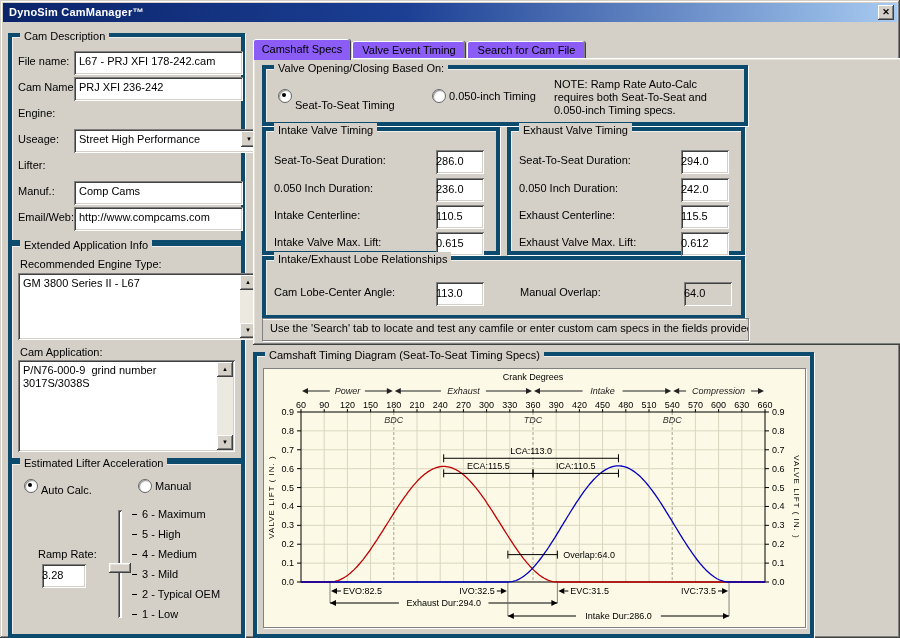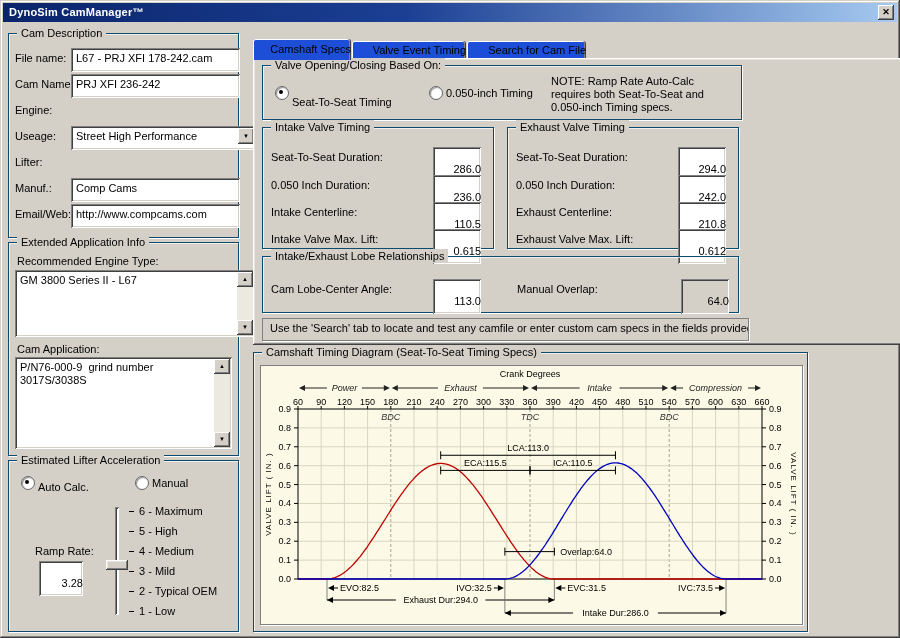--- a/index.html
+++ b/index.html
@@ -7,47 +7,47 @@
   .win{position:absolute;left:0;top:0;width:900px;height:638px;background:#d4d0c8;
        box-shadow:inset -1px -1px 0 #404040,inset 1px 1px 0 #d4d0c8,inset -2px -2px 0 #808080,inset 2px 2px 0 #fff}
   .titlebar{position:absolute;left:3px;top:3px;right:3px;height:19px;
        background:linear-gradient(90deg,#0a246a 0%,#1c3f94 45%,#a6caf0 100%);
        color:#fff;font-weight:bold;line-height:19px;padding-left:6px;letter-spacing:.2px}
   .closebtn{position:absolute;top:2px;right:3px;width:16px;height:15px;background:#d4d0c8;
        box-shadow:inset -1px -1px 0 #404040,inset 1px 1px 0 #fff,inset -2px -2px 0 #808080;
        color:#000;font-size:9px;font-weight:bold;text-align:center;line-height:14px;cursor:default}
   .raised{background:#d4d0c8;box-shadow:inset -1px -1px 0 #404040,inset 1px 1px 0 #fff,inset -2px -2px 0 #808080,inset 2px 2px 0 #e6e3db}
   .etched{border:1px solid #808080;box-shadow:1px 1px 0 #fff}
-  .group{position:absolute;border:1px solid #0c4a6e;box-shadow:1px 1px 0 #fff,inset 1px 1px 0 rgba(255,255,255,.65)}
+  .group{position:absolute;border:4px solid #0c4a6e;box-shadow:1px 1px 0 #fff,inset 1px 1px 0 rgba(255,255,255,.65)}
   .legend{position:absolute;top:-8px;left:8px;background:#d4d0c8;padding:0 4px;line-height:14px;white-space:nowrap}
   .lbl{position:absolute;white-space:nowrap;line-height:13px}
   .field{position:absolute;height:20px;background:#fff;
        box-shadow:inset 1px 1px 0 #808080,inset -1px -1px 0 #fff,inset 2px 2px 0 #404040,inset -2px -2px 0 #d4d0c8;
        padding:4px 4px 0 5px;white-space:nowrap;overflow:hidden}
   .combo{padding-right:20px}
   .cbtn{position:absolute;top:2px;right:2px;width:16px;height:16px;background:#d4d0c8;
        box-shadow:inset -1px -1px 0 #404040,inset 1px 1px 0 #fff,inset -2px -2px 0 #808080;
        font-size:6px;text-align:center;line-height:16px;color:#000}
   .vbox{position:absolute;width:48px;height:19px;background:#fff;
        box-shadow:inset 1px 1px 0 #808080,inset -1px -1px 0 #fff,inset 2px 2px 0 #404040,inset -2px -2px 0 #d4d0c8;
-       text-align:right;padding-top:16px}
+       text-align:left;padding-top:5px}
   .vbox.gray{background:#d4d0c8}
   .btn{position:absolute;width:62px;height:22px;text-align:center;line-height:21px;cursor:default}
   .radio{position:absolute;width:12px;height:12px;border-radius:50%;background:#fff;border:1px solid #666;
        box-shadow:inset 1px 1px 1px rgba(64,64,64,.55)}
   .radio.on::after{content:"";position:absolute;left:3px;top:3px;width:4px;height:4px;border-radius:50%;background:#000}
   .textbox{position:absolute;background:#fff;
        box-shadow:inset 1px 1px 0 #808080,inset -1px -1px 0 #fff,inset 2px 2px 0 #404040,inset -2px -2px 0 #d4d0c8}
   .textbox-text{position:absolute;left:5px;top:4px;right:20px;bottom:3px;white-space:pre-wrap;line-height:13px;overflow:hidden}
   .vscroll{position:absolute;top:2px;right:2px;bottom:2px;width:16px;background:#ece9e0}
   .sb{position:absolute;left:0;width:16px;height:15px;background:#d4d0c8;
        box-shadow:inset -1px -1px 0 #404040,inset 1px 1px 0 #fff,inset -2px -2px 0 #808080;
        font-size:6px;text-align:center;line-height:15px;color:#000}
   .sb.up{top:0}.sb.down{bottom:0}
-  .tab{position:absolute;background:#1d4ed8;text-align:right;
+  .tab{position:absolute;background:#8b5cf6;text-align:center;
        box-shadow:inset -1px 0 0 #404040,inset 1px 0 0 #fff,inset 0 1px 0 #fff,inset -2px 0 0 #808080;
        border-top-left-radius:3px;border-top-right-radius:3px;z-index:1;height:18px;line-height:18px;top:41px}
   .tab.active{top:39px;height:21px;line-height:20px;z-index:3}
   .panel{position:absolute;z-index:2}
   .slider-track{position:absolute;width:4px;background:#fff;
        box-shadow:inset 1px 1px 0 #808080,inset -1px -1px 0 #fff,inset 2px 2px 0 #404040}
   .slider-thumb{position:absolute;width:22px;height:10px;background:#d4d0c8;
        box-shadow:inset -1px -1px 0 #404040,inset 1px 1px 0 #fff,inset -2px -2px 0 #808080,inset 2px 2px 0 #e6e3db}
   .tick{position:absolute;width:5px;height:1px;background:#000}
   .chart-panel{position:absolute;border:1px solid #808080;box-shadow:1px 1px 0 #fff;background:#fcfae6}
@@ -179,21 +179,21 @@
       <div class="vbox" style="left:170px;top:101px">0.615</div>
     </div>
 
     <div class="group" style="left:254px;top:69px;width:230px;height:120px">
       <span class="legend">Exhaust Valve Timing</span>
       <span class="lbl" style="left:8px;top:23px">Seat-To-Seat Duration:</span>
       <div class="vbox" style="left:170px;top:19px">294.0</div>
       <span class="lbl" style="left:8px;top:51px">0.050 Inch Duration:</span>
       <div class="vbox" style="left:170px;top:47px">242.0</div>
       <span class="lbl" style="left:8px;top:78px">Exhaust Centerline:</span>
-      <div class="vbox" style="left:170px;top:74px">210.8</div>
+      <div class="vbox" style="left:170px;top:74px">115.5</div>
       <span class="lbl" style="left:8px;top:105px">Exhaust Valve Max. Lift:</span>
       <div class="vbox" style="left:170px;top:101px">0.612</div>
     </div>
 
     <div class="group" style="left:9px;top:198px;width:475px;height:55px">
       <span class="legend">Intake/Exhaust Lobe Relationships</span>
       <span class="lbl" style="left:8px;top:26px">Cam Lobe-Center Angle:</span>
       <div class="vbox" style="left:170px;top:22px">113.0</div>
       <span class="lbl" style="left:254px;top:26px">Manual Overlap:</span>
       <div class="vbox gray" style="left:418px;top:22px">64.0</div>

